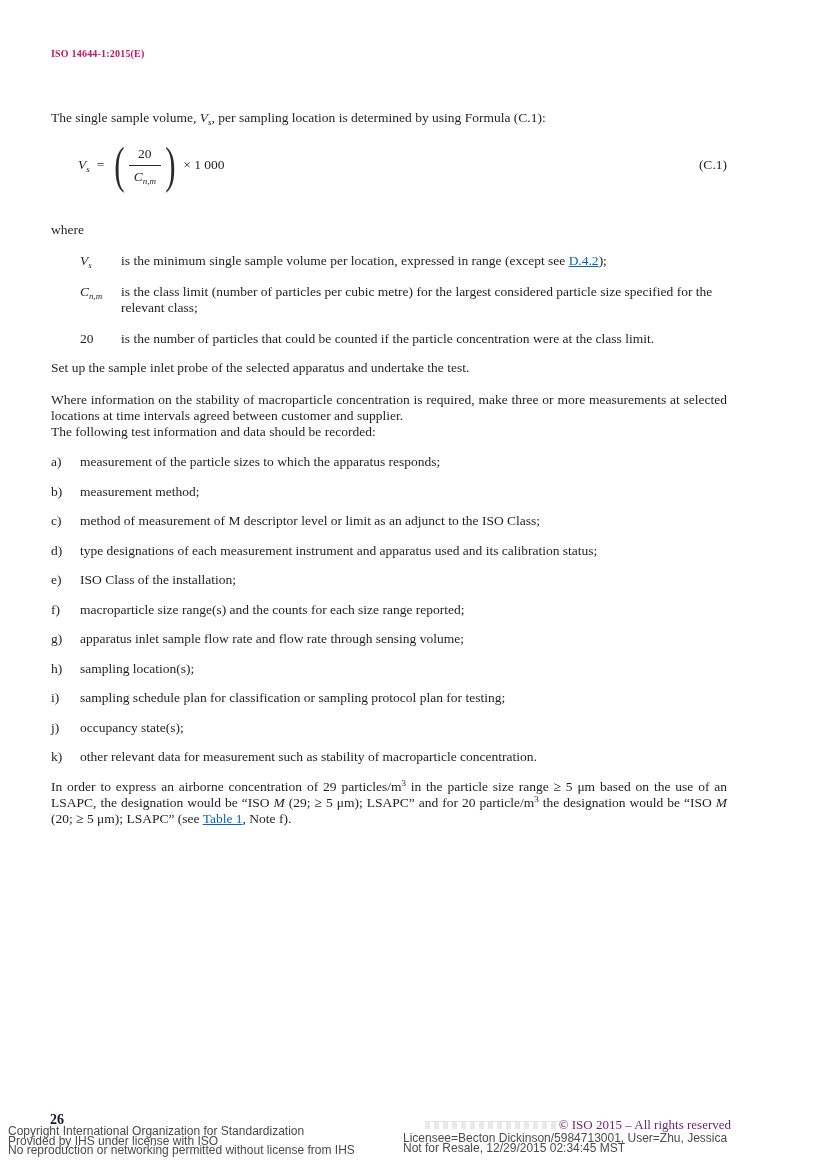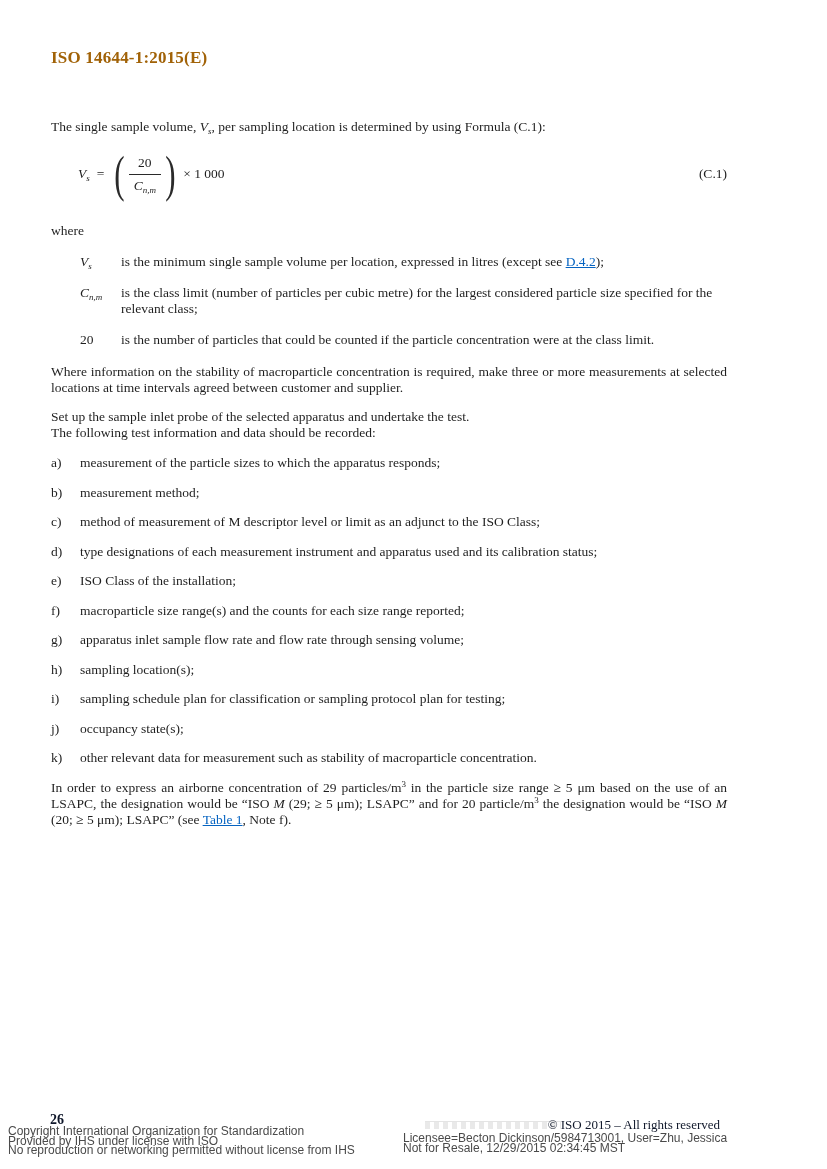--- a/index.html
+++ b/index.html
@@ -11,24 +11,24 @@
     margin: 0 auto;
     background: #ffffff;
     font-family: "Liberation Serif", "DejaVu Serif", serif;
     color: #1f1f1f;
     overflow: hidden;
   }
   .content {
     padding: 48px 100px 0 51px; 
   }
   .doc-header {
-    font-size: 17px;
+    font-size: 10px;
     font-weight: bold;
     letter-spacing: 0.2px;
-    color: #a16207;
+    color: #be185d;
   }
   p.body, .def-text, .li-text {
     font-size: 13.5px;
     line-height: 16px;
     color: #1f1f1f;
   }
   .justify { text-align: justify; }
   .it { font-style: italic; }
   sub.vsub { font-size: 9px; vertical-align: -3px; line-height: 0; }
   sup.vsup { font-size: 9px; vertical-align: 5px; line-height: 0; }
@@ -64,21 +64,21 @@
     margin: 0 1px;
   }
   .frac .num {
     padding: 0 9px 3px;
     border-bottom: 1px solid #2a2a2a;
   }
   .frac .den { padding-top: 3px; }
   .f-times { margin-left: 5px; }
   .f-label { margin-left: auto; align-self: center; }
   
-  .p-where { margin-top: 20px; }
+  .p-where { margin-top: 28px; }
   .def-row {
     margin-top: 15px;
     margin-left: 29px;
     display: grid;
     grid-template-columns: 41px 1fr;
   }
   .def-term { font-size: 13.5px; line-height: 16px; }
   
   .p-stability { margin-top: 16px; }
   .p-setup { margin-top: 13px; }
@@ -115,24 +115,24 @@
     position: absolute;
     left: 8px;
     top: 1127px;
     font-family: "Liberation Sans", sans-serif;
     font-size: 12px;
     line-height: 9.5px;
     color: #4a4a4a;
   }
   .footer-rights {
     position: absolute;
-    right: 107px;
+    right: 96px;
     top: 1117px;
     font-size: 13px;
-    color: #0f172a;
+    color: #701a75;
   }
   .faint-watermark {
     position: absolute;
     left: 425px;
     top: 1121px;
     width: 136px;
     height: 8px;
     border-top: 1px solid #cfcfcf;
     background: repeating-linear-gradient(90deg, #d8d8d8 0 5px, transparent 5px 9px);
     opacity: 0.55;
@@ -167,36 +167,36 @@
       </span>
       <span class="paren">)</span>
       <span class="f-times">× 1 000</span>
       <span class="f-label">(C.1)</span>
     </div>
 
     <p class="body p-where">where</p>
 
     <div class="def-row">
       <span class="def-term"><span class="it">V</span><sub class="vsub it">s</sub></span>
-      <span class="def-text"><span>is the minimum single sample volume per location, expressed in litres (except see </span><a class="doclink">D.4.2</a><span>);</span></span>
+      <span class="def-text"><span>is the minimum single sample volume per location, expressed in range (except see </span><a class="doclink">D.4.2</a><span>);</span></span>
     </div>
 
     <div class="def-row">
       <span class="def-term"><span class="it">C</span><sub class="vsub it">n,m</sub></span>
       <span class="def-text">is the class limit (number of particles per cubic metre) for the largest considered particle size specified for the relevant class;</span>
     </div>
 
     <div class="def-row">
       <span class="def-term">20</span>
       <span class="def-text">is the number of particles that could be counted if the particle concentration were at the class limit.</span>
     </div>
 
+    <p class="body p-setup">Set up the sample inlet probe of the selected apparatus and undertake the test.</p>
+
     <p class="body justify p-stability">Where information on the stability of macroparticle concentration is required, make three or more measurements at selected locations at time intervals agreed between customer and supplier.</p>
-
-    <p class="body p-setup">Set up the sample inlet probe of the selected apparatus and undertake the test.</p>
 
 
     <p class="body p-c6-intro">The following test information and data should be recorded:</p>
 
     <div class="letter-list">
       <div class="li-row">
           <span class="li-marker">a)</span>
           <span class="li-text">measurement of the particle sizes to which the apparatus responds;</span>
         </div>
       <div class="li-row">

